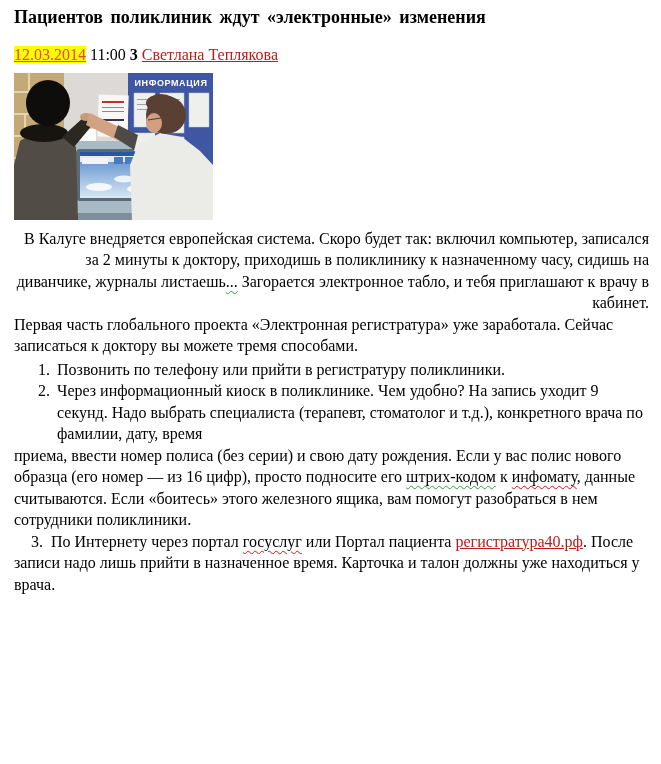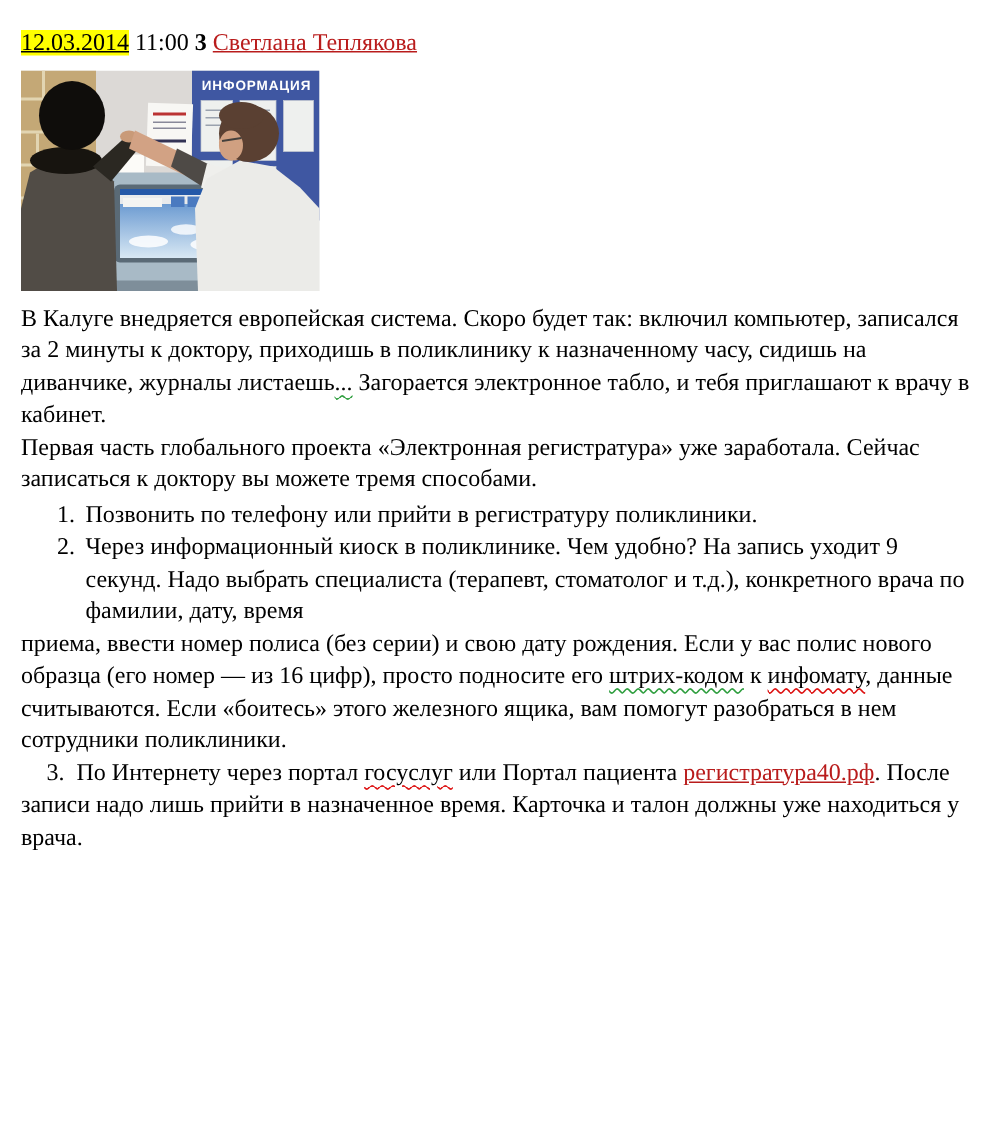--- a/index.html
+++ b/index.html
@@ -8,49 +8,50 @@
     font-family:"Liberation Serif",serif;
     font-size:16px;line-height:21.5px;color:#000;
   }
   .content{padding:3px 12px 10px 14px;}
   h1{
     font-size:18px;line-height:23px;margin:3px 0 0 0;
     font-weight:bold;word-spacing:3px;
   }
   .byline{margin-top:15px;}
   .byline .date{
-    color:#000000;background:#ffff00;
+    color:#ef4444;background:#ffff00;
     text-decoration:underline;cursor:pointer;
   }
   .byline .count{font-weight:bold;}
   .lnk{color:#b91c1c;text-decoration:underline;cursor:pointer;}
   .photo{margin-top:7px;width:220px;height:147px;font-size:0;line-height:0;}
   #article-body p{margin:0;}
   #article-body p:first-child{margin-top:8px;}
-  #article-body .gap{margin-top:21px;}
+  #article-body .gap{margin-top:21px;text-align:right;}
   #article-body ol{margin:2px 0 0 0;padding-left:40px;}
   #article-body li{padding-left:3px;}
   .bold{font-weight:bold;}
   .indent{text-indent:17px;}
   .sqg{
     text-decoration-line:underline;text-decoration-style:wavy;
     text-decoration-color:#2e9e3e;text-decoration-thickness:1px;
     text-underline-offset:3px;
   }
   .sqr{
     text-decoration-line:underline;text-decoration-style:wavy;
     text-decoration-color:#dd1111;text-decoration-thickness:1px;
     text-underline-offset:3px;
   }
 </style>
 </head>
 <body>
 
 <div class="content">
 
+  <h1>Пациентов поликлиник ждут «электронные» изменения</h1>
 
   <div class="byline">
     <a class="date">12.03.2014</a>
     <span>11:00</span>
     <span class="count">3</span>
     <a class="lnk">Светлана Теплякова</a>
   </div>
 
   <div class="photo">
     <svg width="199" height="147" viewBox="0 0 199 147" xmlns="http://www.w3.org/2000/svg">

